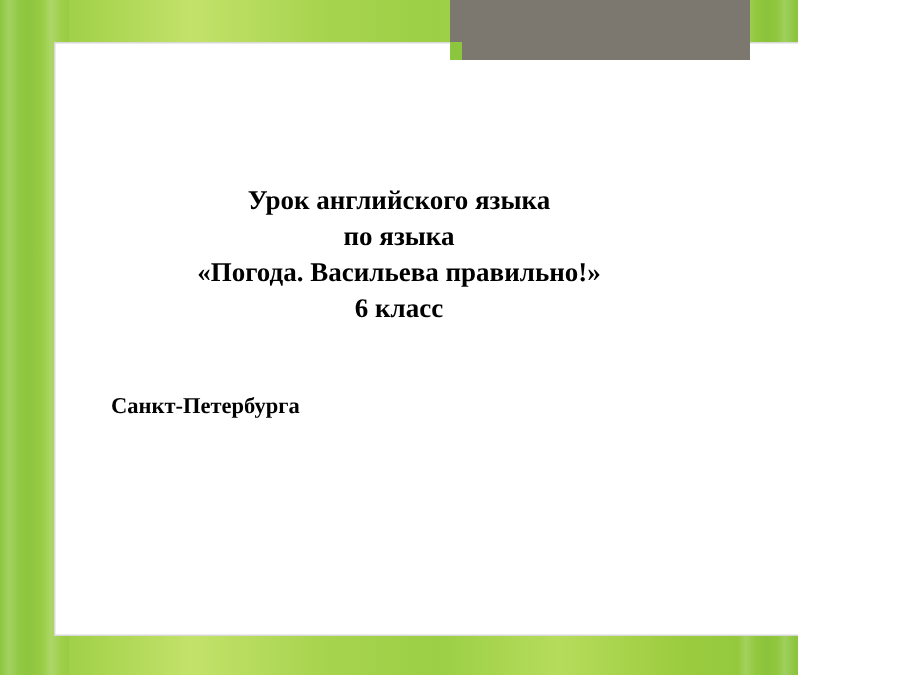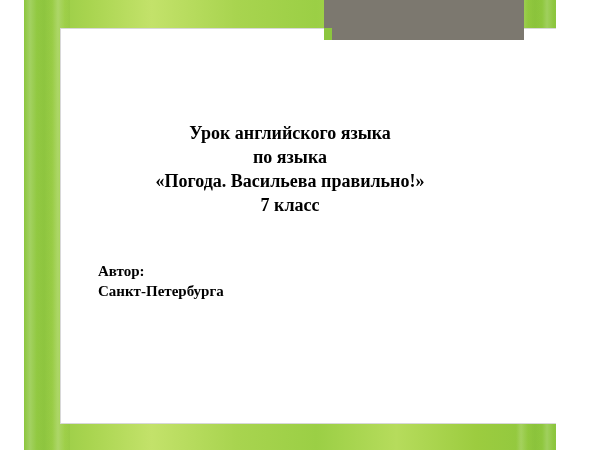--- a/index.html
+++ b/index.html
@@ -12,21 +12,20 @@
     overflow: hidden;
     font-family: "Liberation Serif", serif;
   }
 
   .slide {
     position: relative;
     width: 532px;
     height: 450px;
     background: #f0abfc;
     overflow: hidden;
-    margin-left: 24px;
   }
 
   
   .bg-green {
     position: absolute;
     inset: 0;
     background:
       linear-gradient(90deg,
         #8cc63e 0%,
         #a8d44f 12%,
@@ -147,21 +146,20 @@
   <div class="grey-box"></div>
 
   <div class="panel"></div>
 
   <div class="panel-accent"></div>
 
   <div class="title-block">
     <span class="title-line">Урок английского языка</span>
     <span class="title-line">по языка</span>
     <span class="title-line">«Погода. Васильева правильно!»</span>
-    <span class="title-line">7 класс</span>
+    <span class="title-line">6 класс</span>
   </div>
 
   <div class="author-block">
-    <span class="author-line">Автор:</span>
     <span class="author-line">Санкт-Петербурга</span>
   </div>
 
 </div>
 
 </body></html>

